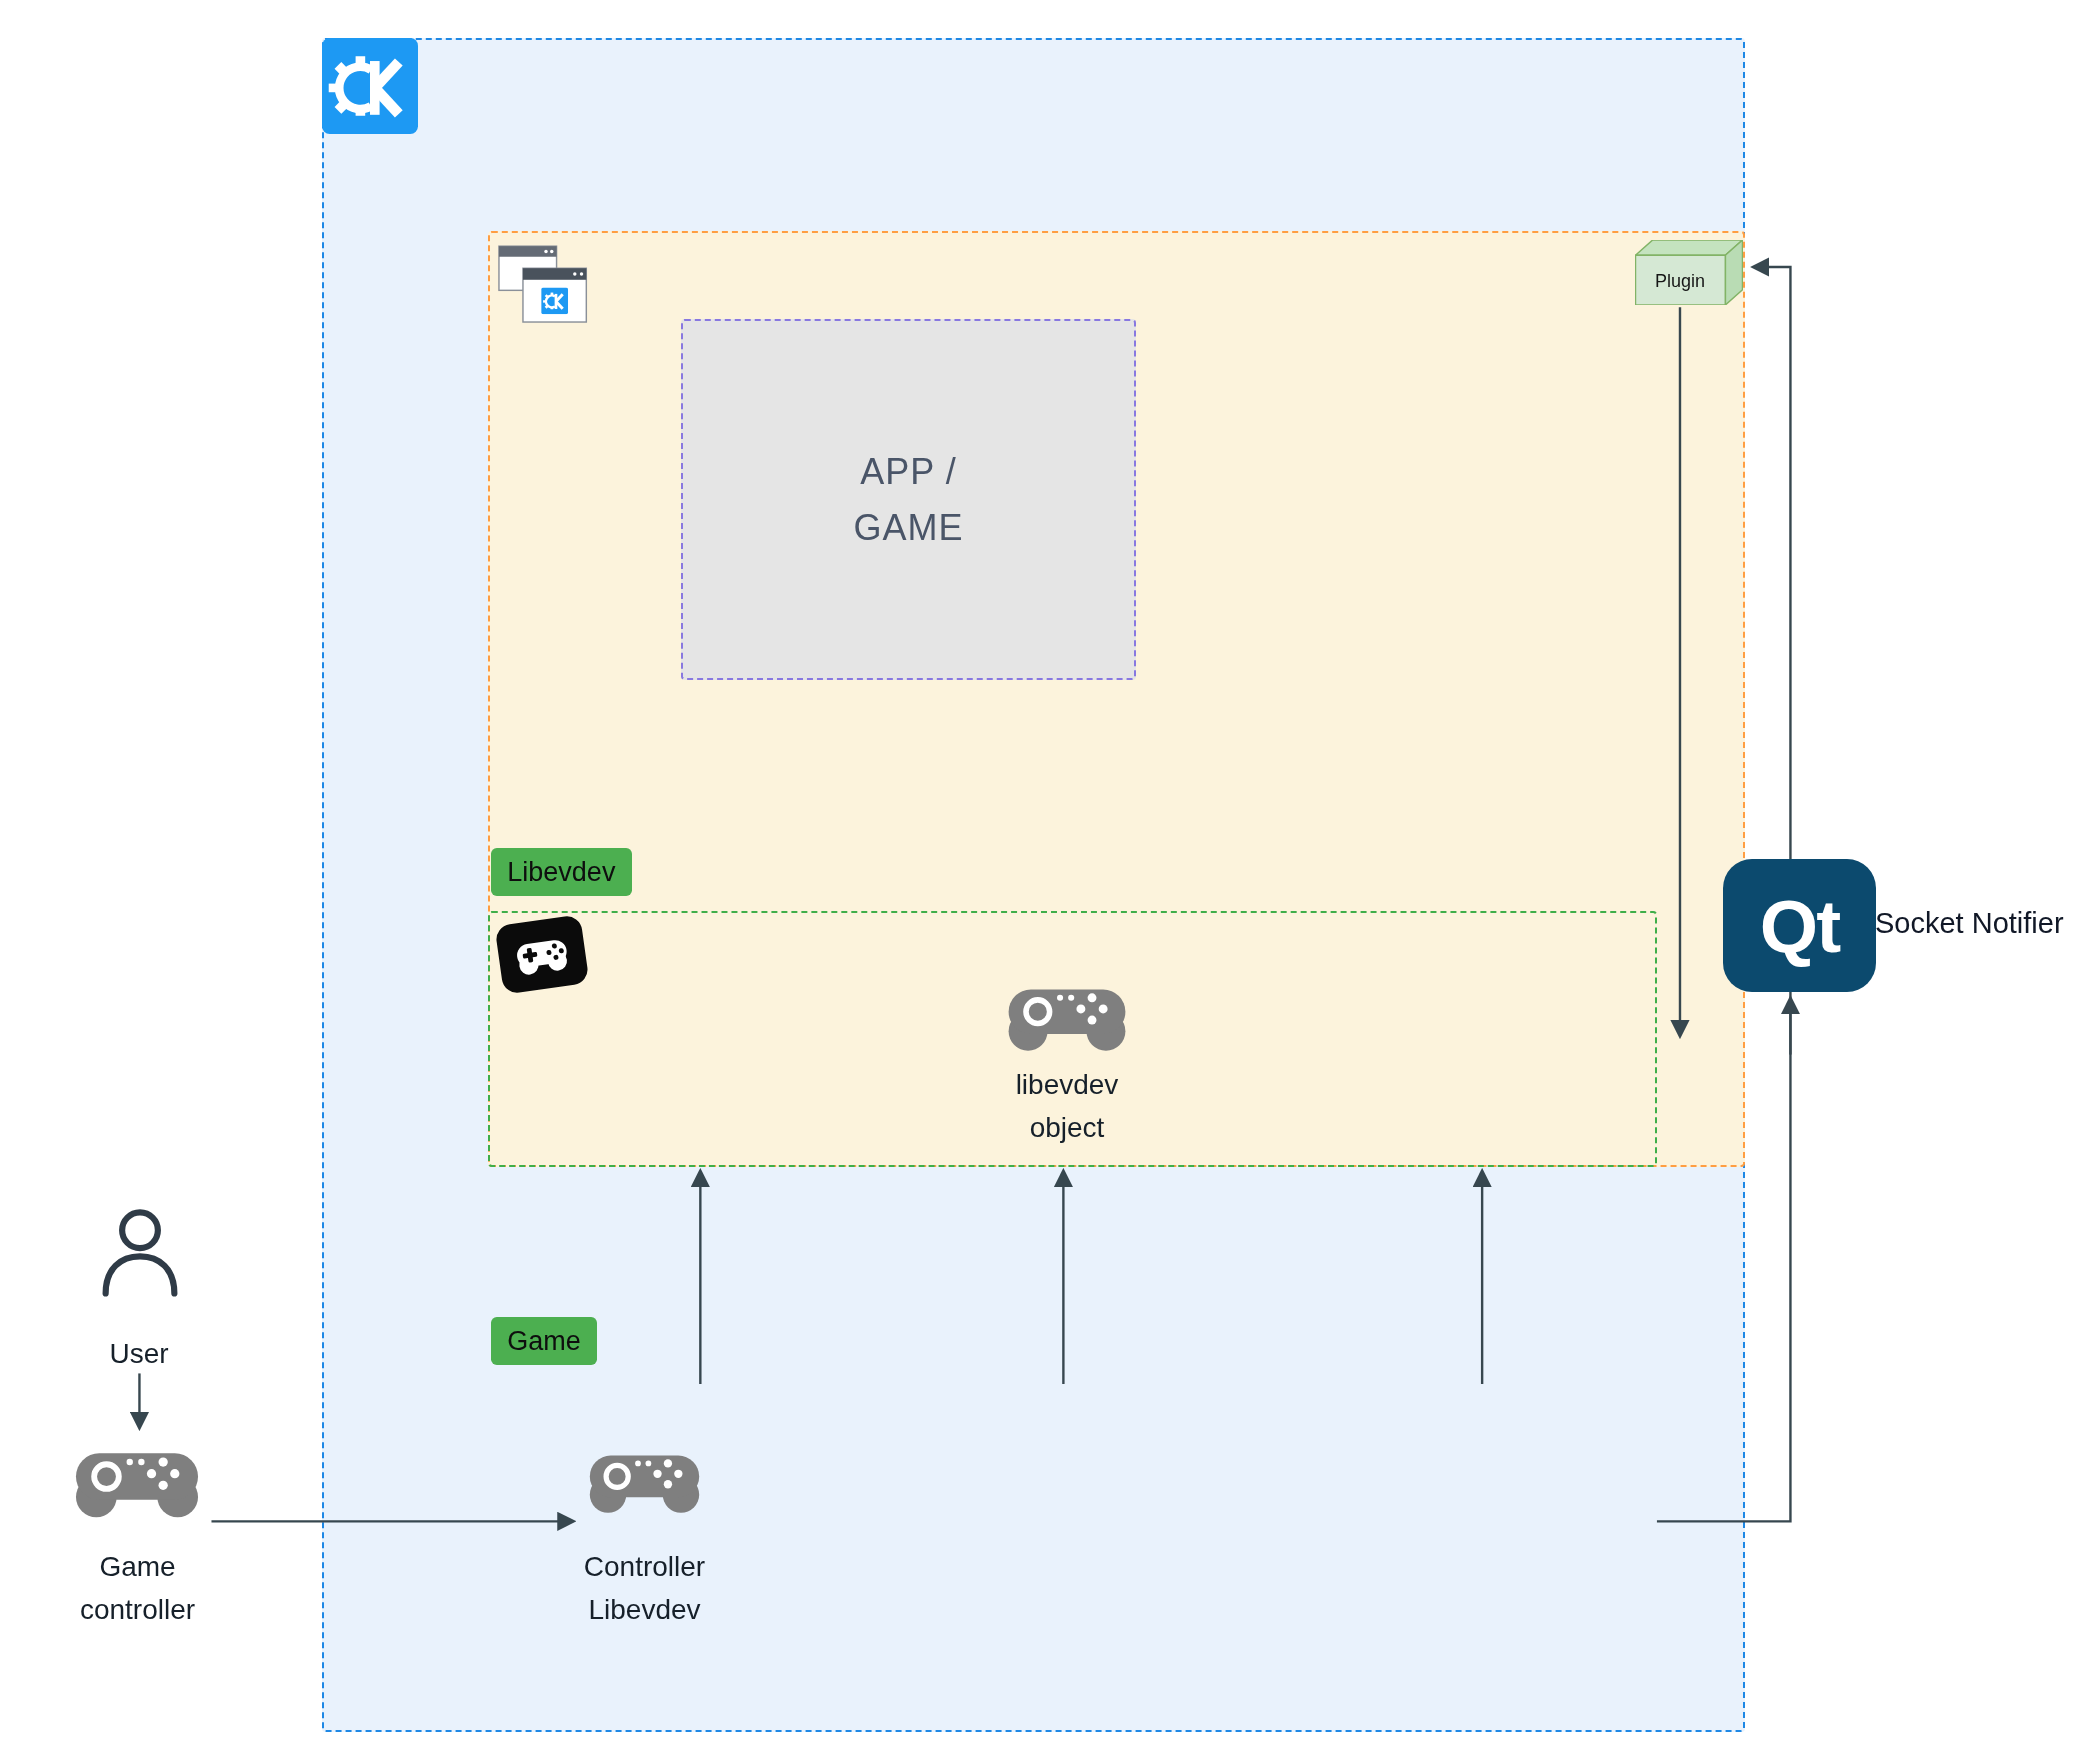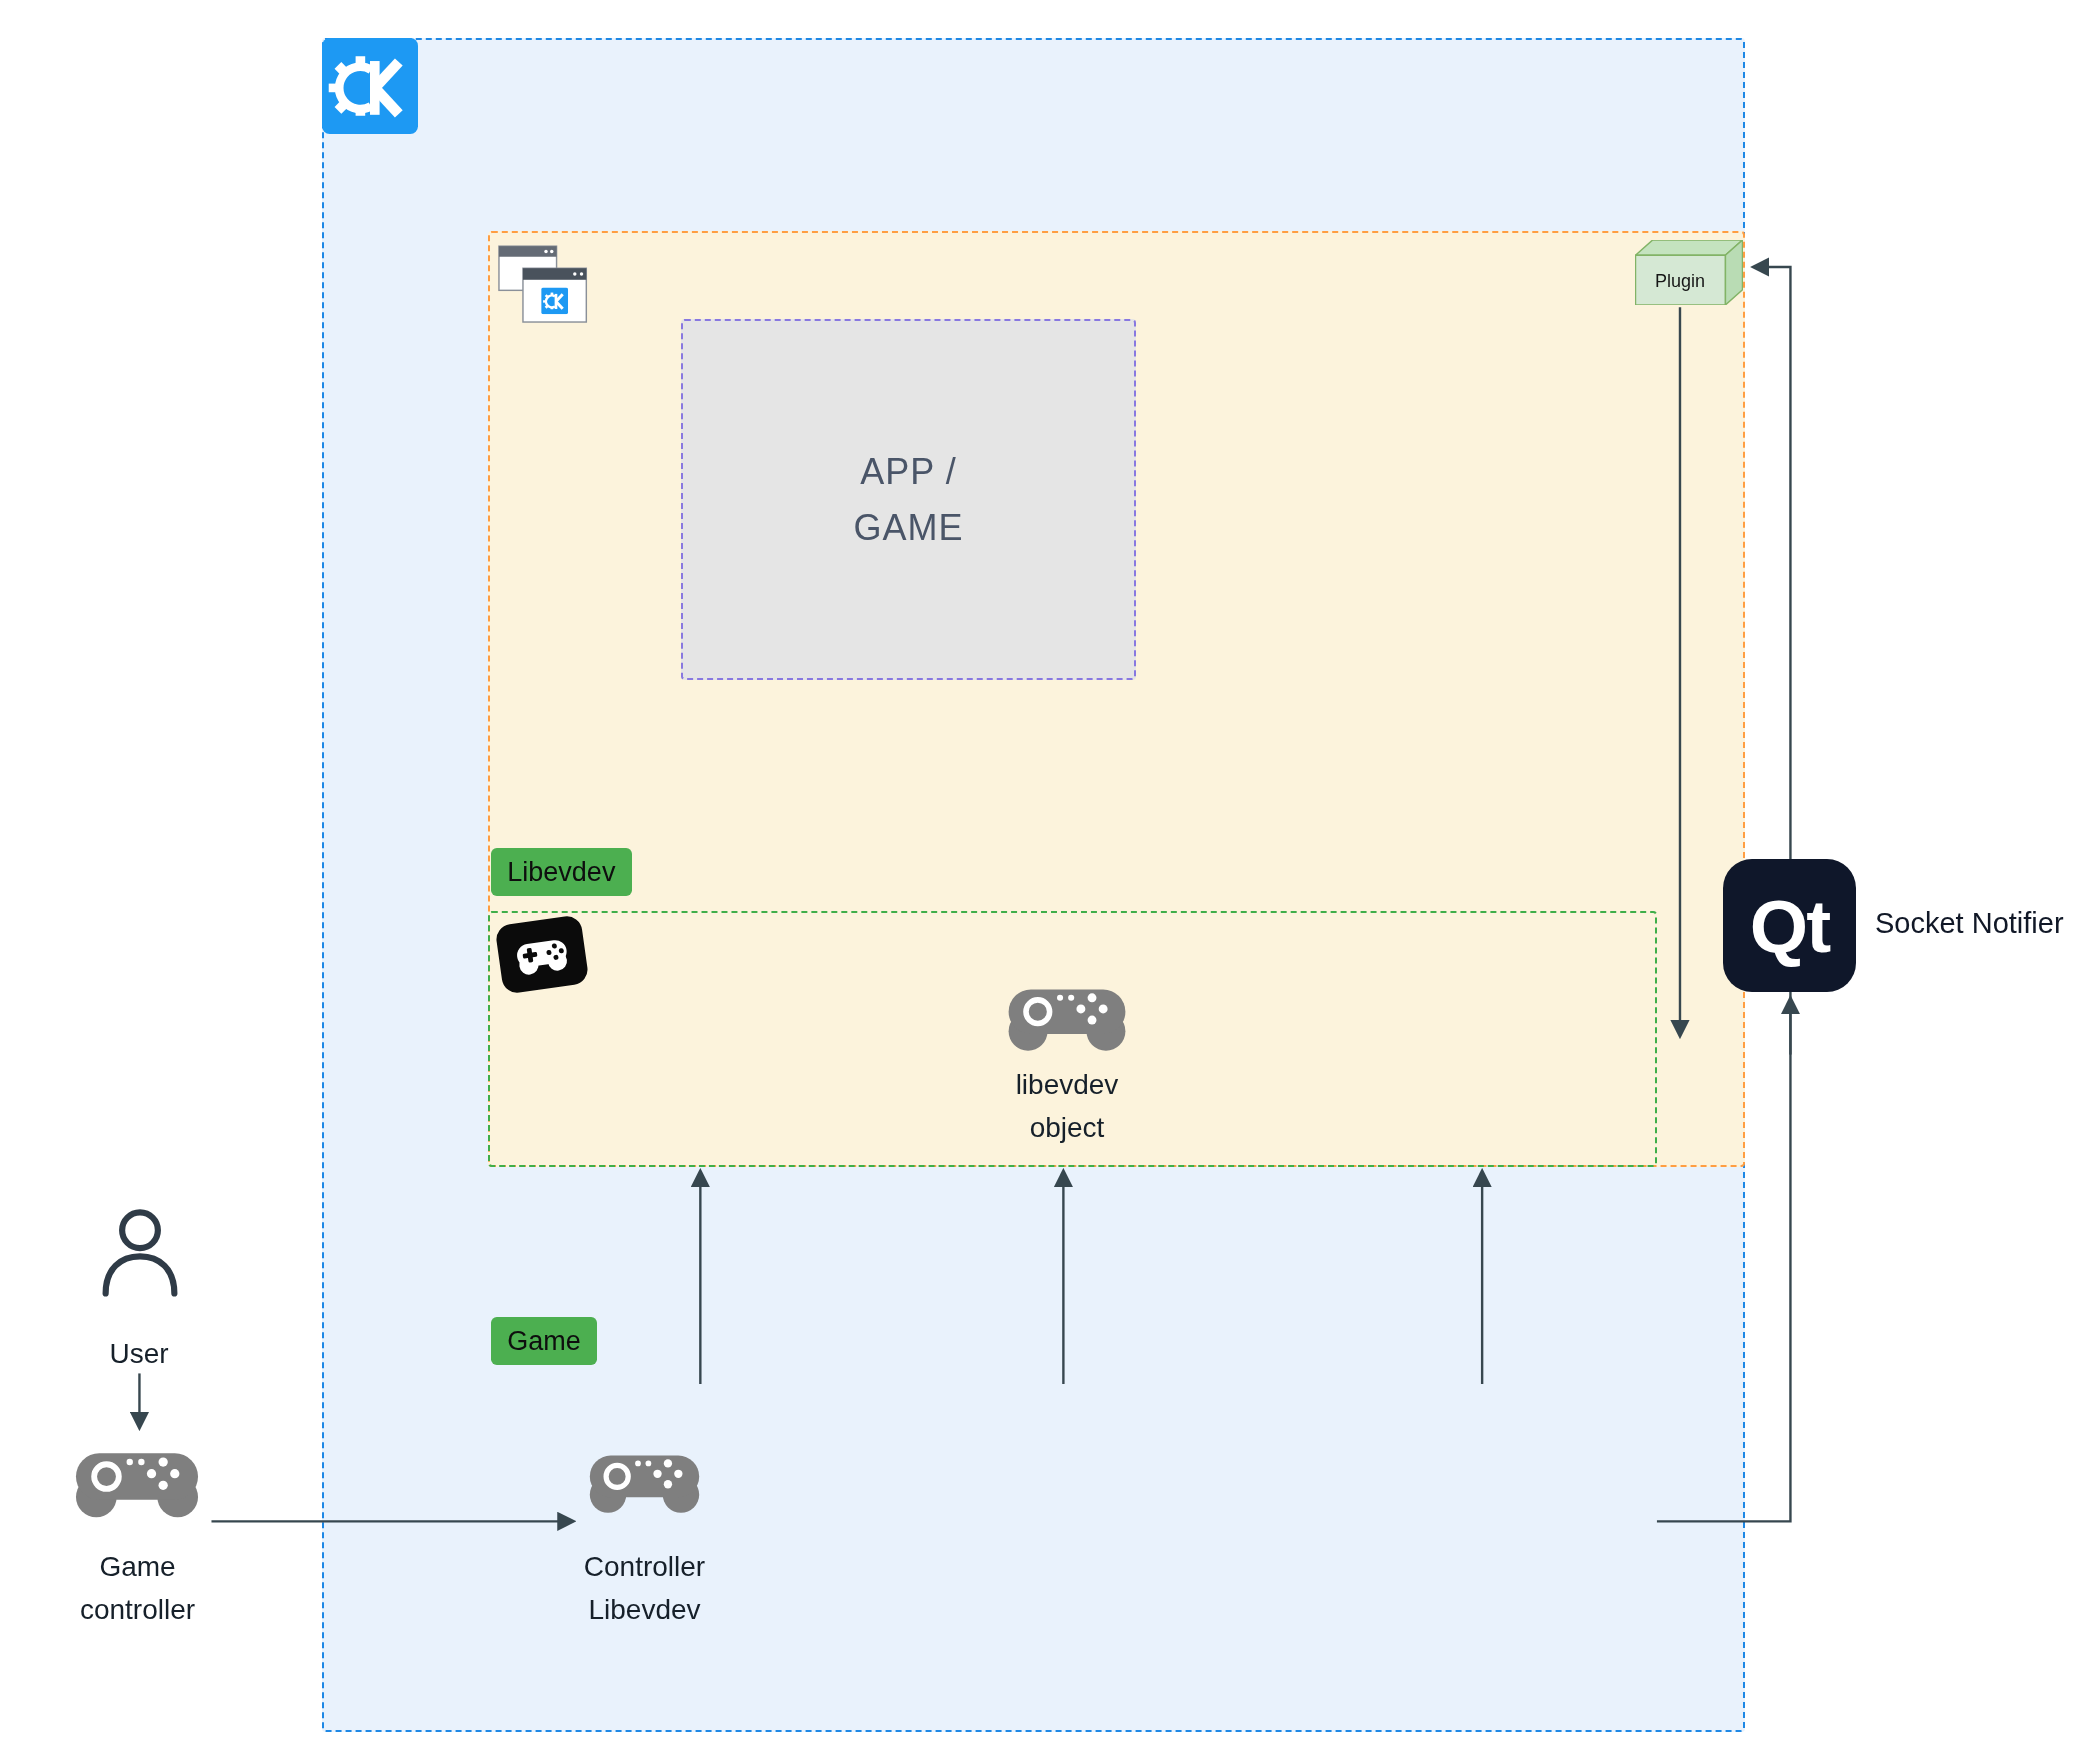--- a/index.html
+++ b/index.html
@@ -14,21 +14,21 @@
   .tag{
     display:inline-block;background:#4caf50;color:#0e0e0e;border-radius:5.8px;
     padding:7.7px 16.3px;font-size:27px;line-height:33px;
   }
   .icon-label{position:absolute;font-size:28px;line-height:43px;color:#16202a;text-align:center;}
   .plugin-lbl{
     position:absolute;left:1635px;top:256px;width:90px;height:50px;
     display:flex;align-items:center;justify-content:center;font-size:18px;color:#161616;
   }
   .qt-logo{
-    position:absolute;left:1723px;top:859px;width:133px;height:133px;background:#0f172a;
+    position:absolute;left:1723px;top:859px;width:153px;height:133px;background:#0c4a6e;
     border-radius:29px;display:flex;align-items:center;justify-content:center;
   }
   .qt-logo span{color:#ffffff;font-size:75px;font-weight:700;letter-spacing:-1.9px;}
   .socket-lbl{position:absolute;left:1875px;top:907px;font-size:29px;color:#111827;white-space:nowrap;}
 </style>
 </head>
 <body>
 
 <div id="canvas">
 

